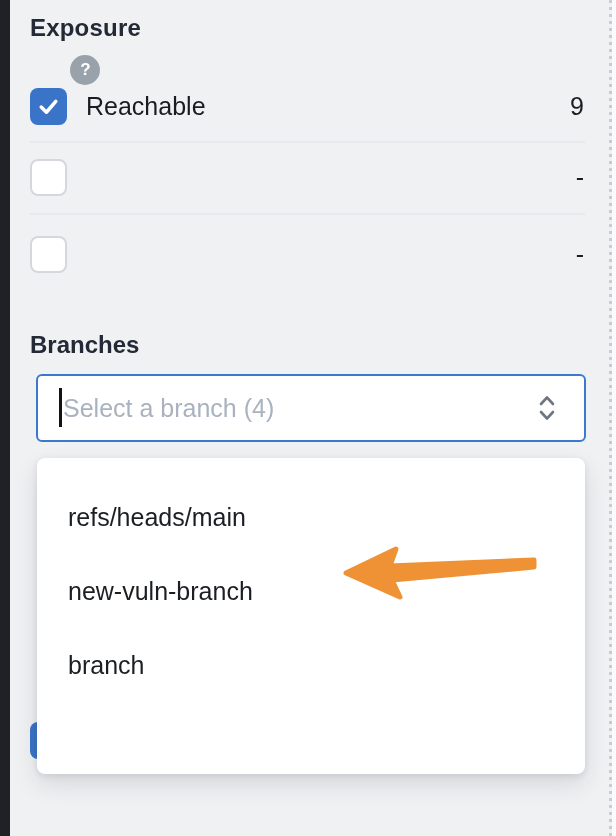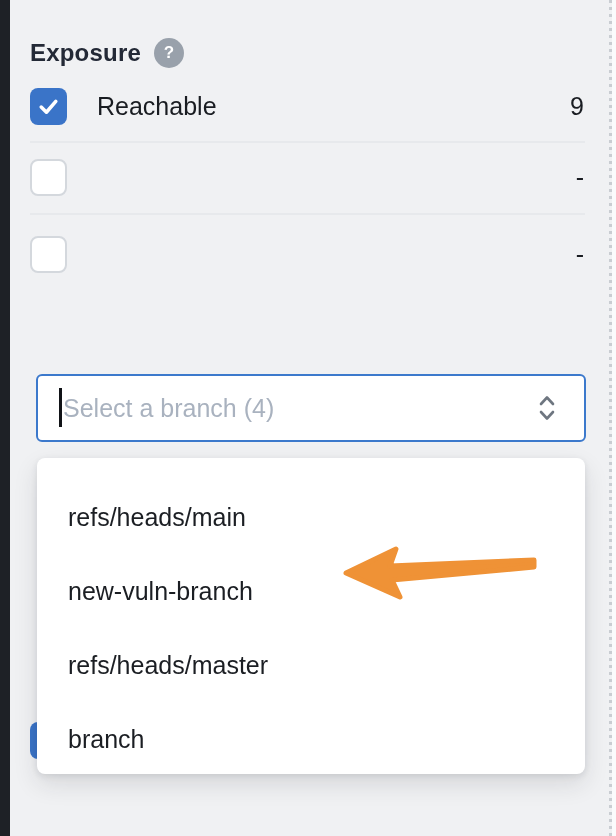--- a/index.html
+++ b/index.html
@@ -35,25 +35,26 @@
     width: 3px; height: 836px;
     background-image: repeating-linear-gradient(
       to bottom,
       #c9cdd2 0px, #c9cdd2 3px,
       transparent 3px, transparent 7px);
     z-index: 7;
   }
 
   .section-header {
     position: absolute;
-    left: 30px; top: 38px;
+    left: 30px; top: 14px;
     display: flex;
     align-items: center;
     gap: 13px;
     z-index: 2;
+    flex-direction: column;
   }
   .section-title {
     font-size: 24px;
     font-weight: 600;
     color: #232936;
     letter-spacing: 0.2px;
   }
   .help-icon {
     width: 30px; height: 30px;
     border-radius: 50%;
@@ -83,21 +84,21 @@
     display: flex;
     align-items: center;
     justify-content: center;
   }
   .checkbox.checked { background: #3a74c8; }
   .checkbox.unchecked {
     background: #ffffff;
     border: 2px solid #d4d8dd;
   }
   .row-label {
-    margin-left: 30px;
+    margin-left: 19px;
     font-size: 25px;
     color: #191c21;
   }
   .row-count {
     margin-left: auto;
     font-size: 25px;
     color: #191c21;
   }
 
   .row-divider {
@@ -213,20 +214,21 @@
     <span class="row-count">-</span>
   </div>
 
   <div class="row-divider" style="top:213px"></div>
 
   <div class="filter-row" style="top:236px">
     <span class="checkbox unchecked"></span>
     <span class="row-count">-</span>
   </div>
 
+  <div class="branches-title">Branches</div>
 
   <div class="select-wrap">
     <input class="branch-input" type="text" value="" placeholder="Select a branch (4)" style="">
     <span class="text-caret"></span>
     <svg class="select-chevrons" viewBox="0 0 20 28">
       <polyline points="4,10 10,3.5 16,10" fill="none" stroke="#6e7680" stroke-width="2.6" stroke-linecap="round" stroke-linejoin="round"></polyline>
       <polyline points="4,18 10,24.5 16,18" fill="none" stroke="#6e7680" stroke-width="2.6" stroke-linecap="round" stroke-linejoin="round"></polyline>
     </svg>
   </div>
 
@@ -236,21 +238,20 @@
         <polyline points="5,12.5 10,17.5 19,7" fill="none" stroke="#ffffff" stroke-width="3.4" stroke-linecap="round" stroke-linejoin="round"></polyline>
       </svg>
     </span>
     <span class="row-label">Low</span>
     <span class="row-count">0</span>
   </div>
 
   <div class="dropdown">
     <div class="dropdown-option">refs/heads/main</div>
     <div class="dropdown-option">new-vuln-branch</div>
-    <div class="dropdown-option">refs/heads/master</div>
     <div class="dropdown-option">branch</div>
   </div>
 
   <svg class="annotation-arrow" viewBox="0 0 200 62">
     <polygon points="6,30 56,6 50,23 194,17 194,24 52,37 60,54" fill="#ef9236" stroke="#ef9236" stroke-width="5" stroke-linejoin="round"></polygon>
   </svg>
 
 </div>
 
 </body></html>

